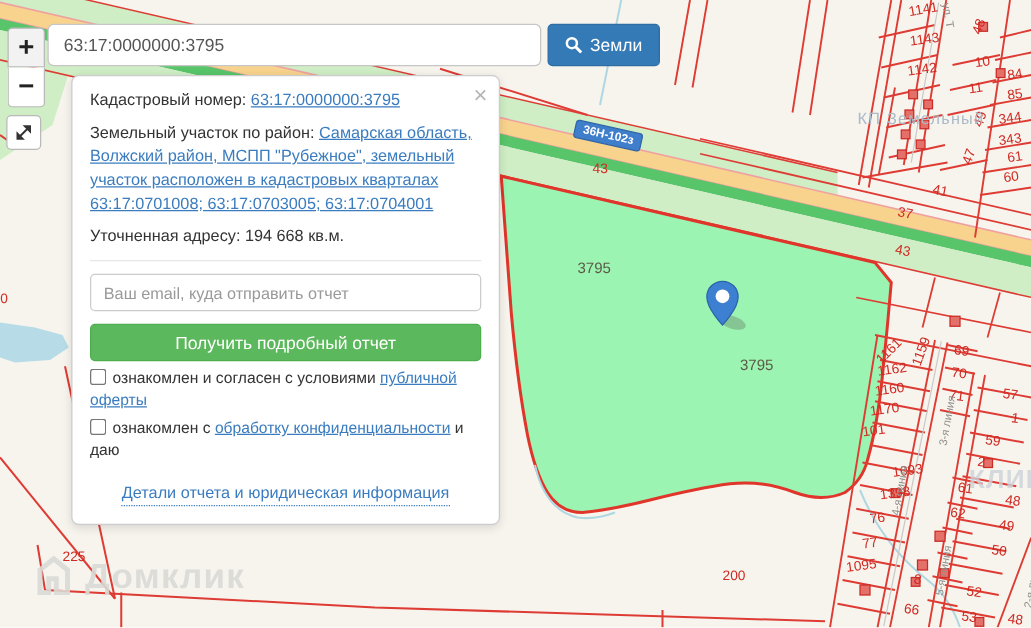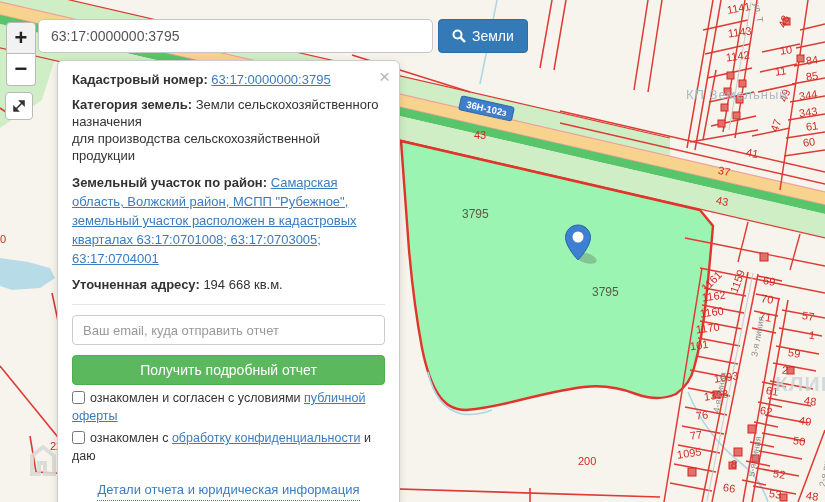--- a/index.html
+++ b/index.html
@@ -22,21 +22,21 @@
   #zoom-in{border-radius:4px 4px 0 0;background:#f2f2f2;}
   #zoom-out{border-radius:0 0 4px 4px;border-top:none;}
   #expandbtn{position:absolute;left:5px;top:92px;width:28px;height:28px;background:#fff;border:1px solid #b9b9b9;border-radius:4px;z-index:5;display:flex;align-items:center;justify-content:center;cursor:pointer;box-sizing:border-box;}
   
   #searchbar{position:absolute;left:38px;top:19px;z-index:5;display:flex;}
   #search-input{width:395px;height:34px;border:1px solid #c6c6c6;border-radius:5px;padding:0 12px;font-size:14px;color:#555;background:#fff;box-sizing:border-box;font-family:"Liberation Sans",sans-serif;}
   #search-btn{margin-left:5px;height:34px;padding:0 13px;background:#337ab7;border:1px solid #2e6da4;border-radius:4px;color:#fff;font-size:14px;display:flex;align-items:center;gap:6px;cursor:pointer;font-family:"Liberation Sans",sans-serif;}
   
   #popup{position:absolute;left:57px;top:60px;width:343px;background:#fff;border:1px solid #ccc;border-radius:6px;box-shadow:0 2px 8px rgba(0,0,0,.12);z-index:4;box-sizing:border-box;padding:11px 14px 14px 14px;font-size:13px;color:#333;}
   #popup .row{margin-bottom:9px;}
-  #popup b{font-weight:bold;}
+  #popup b{font-weight:normal;}
   #popup a{color:#3a7cbf;text-decoration:underline;cursor:pointer;}
   #popup-close{position:absolute;right:9px;top:6px;color:#b5b5b5;font-size:19px;line-height:1;cursor:pointer;font-weight:normal;}
   .cat{line-height:17px;}
   .addr{line-height:19px;}
   .divider{border-top:1px solid #e7e7e7;margin:12px 0 10px 0;}
   #email-input{width:100%;height:30px;border:1px solid #ccc;border-radius:4px;padding:0 10px;font-size:13px;color:#555;box-sizing:border-box;font-family:"Liberation Sans",sans-serif;}
   #email-input::placeholder{color:#999;}
   #report-btn{width:100%;height:30px;margin-top:10px;background:#5cb85c;border:1px solid #4cae4c;border-radius:4px;color:#fff;font-size:14px;cursor:pointer;font-family:"Liberation Sans",sans-serif;}
   .chk{display:block;font-size:12.5px;line-height:18px;margin-top:4px;color:#333;}
   .chk input{width:13px;height:13px;vertical-align:-2px;margin:0 5px 0 0;}
@@ -298,24 +298,20 @@
     </button>
   </div>
 
   <div id="popup">
     <span id="popup-close">×</span>
 
     <div class="row">
       <b>Кадастровый номер: </b><a>63:17:0000000:3795</a>
     </div>
 
-    <div class="row cat">
-      <b>Категория земель: </b><span>Земли сельскохозяйственного назначения</span><br>
-      <span>для производства сельскохозяйственной продукции</span>
-    </div>
 
     <div class="row addr">
       <b>Земельный участок по район: </b><a>Самарская область, Волжский район, МСПП "Рубежное", земельный участок расположен в кадастровых кварталах 63:17:0701008; 63:17:0703005; 63:17:0704001</a>
     </div>
 
     <div class="row">
       <b>Уточненная адресу: </b><span>194 668 кв.м.</span>
     </div>
 
     <div class="divider"></div>

